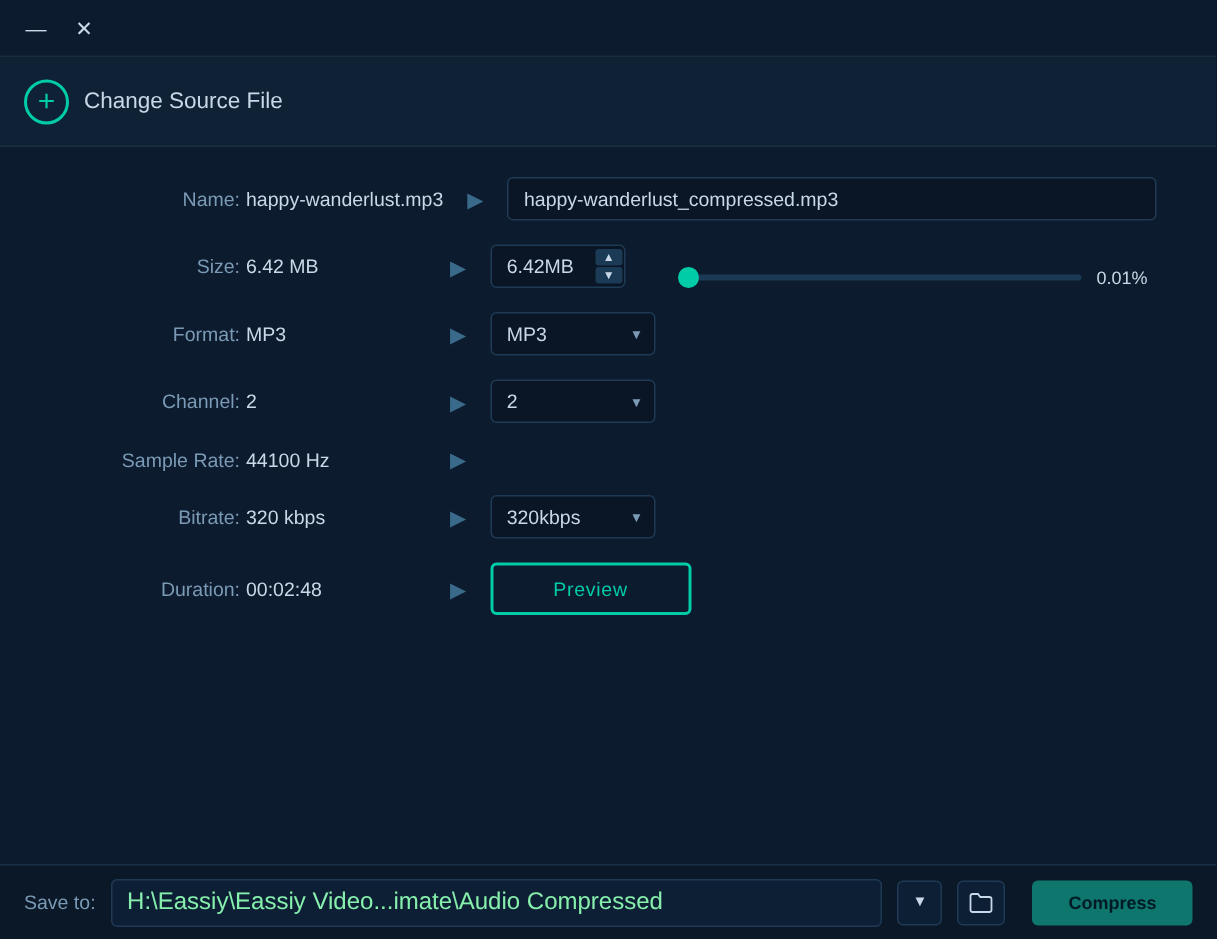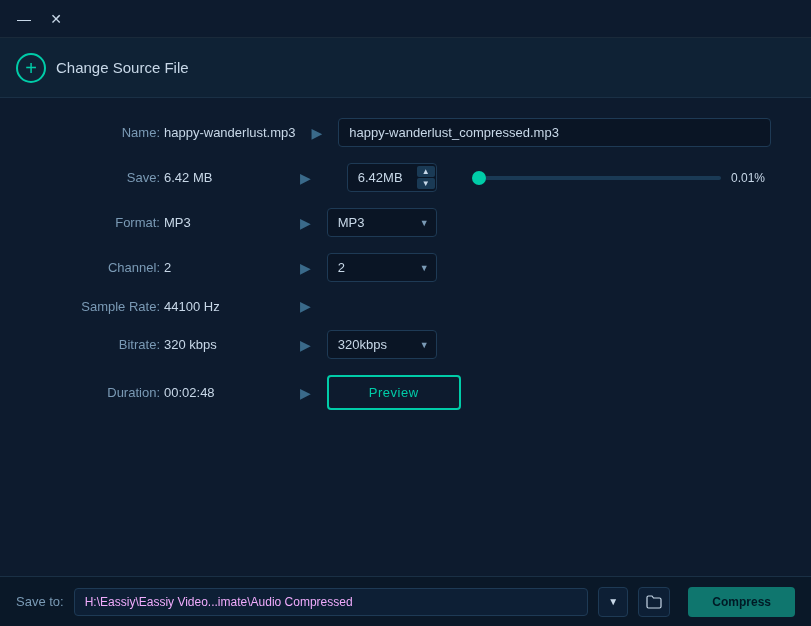--- a/index.html
+++ b/index.html
@@ -268,22 +268,22 @@
     }
     .save-to-label {
       color: #7a9ab5;
       font-size: 13px;
       white-space: nowrap;
     }
     .save-path-input {
       background: #0d1f35;
       border: 1px solid #1e3a55;
       border-radius: 4px;
-      color: #f0abfc;
-      font-size: 12px;
+      color: #86efac;
+      font-size: 16px;
       padding: 6px 10px;
       flex: 1;
       outline: none;
     }
     .path-dropdown-btn {
       background: #0d1f35;
       border: 1px solid #1e3a55;
       border-radius: 4px;
       color: #c8d8e8;
       cursor: pointer;
@@ -343,24 +343,24 @@
   <div class="form-row">
     <span class="form-label">Name:</span>
     <span class="form-source-value">happy-wanderlust.mp3</span>
     <span class="arrow-icon">▶</span>
     <div class="form-output">
       <input class="output-name-input" type="text" value="happy-wanderlust_compressed.mp3" style="">
     </div>
   </div>
 
   <div class="form-row">
-    <span class="form-label">Save:</span>
+    <span class="form-label">Size:</span>
     <span class="form-source-value">6.42 MB</span>
     <span class="arrow-icon">▶</span>
-    <div style="display:flex; align-items:center; flex:1; gap:28px;margin-left:20px;">
+    <div style="display:flex; align-items:flex-end; flex:1; gap:28px;">
       <div class="size-input-wrapper">
         <input class="size-input" type="text" value="6.42MB" style="">
         <div class="spin-btns">
           <button class="spin-btn">▲</button>
           <button class="spin-btn">▼</button>
         </div>
       </div>
       <div class="slider-wrapper">
         <div class="custom-slider" style="position:relative;">
           <div class="slider-fill" style="width:1%;"></div>

